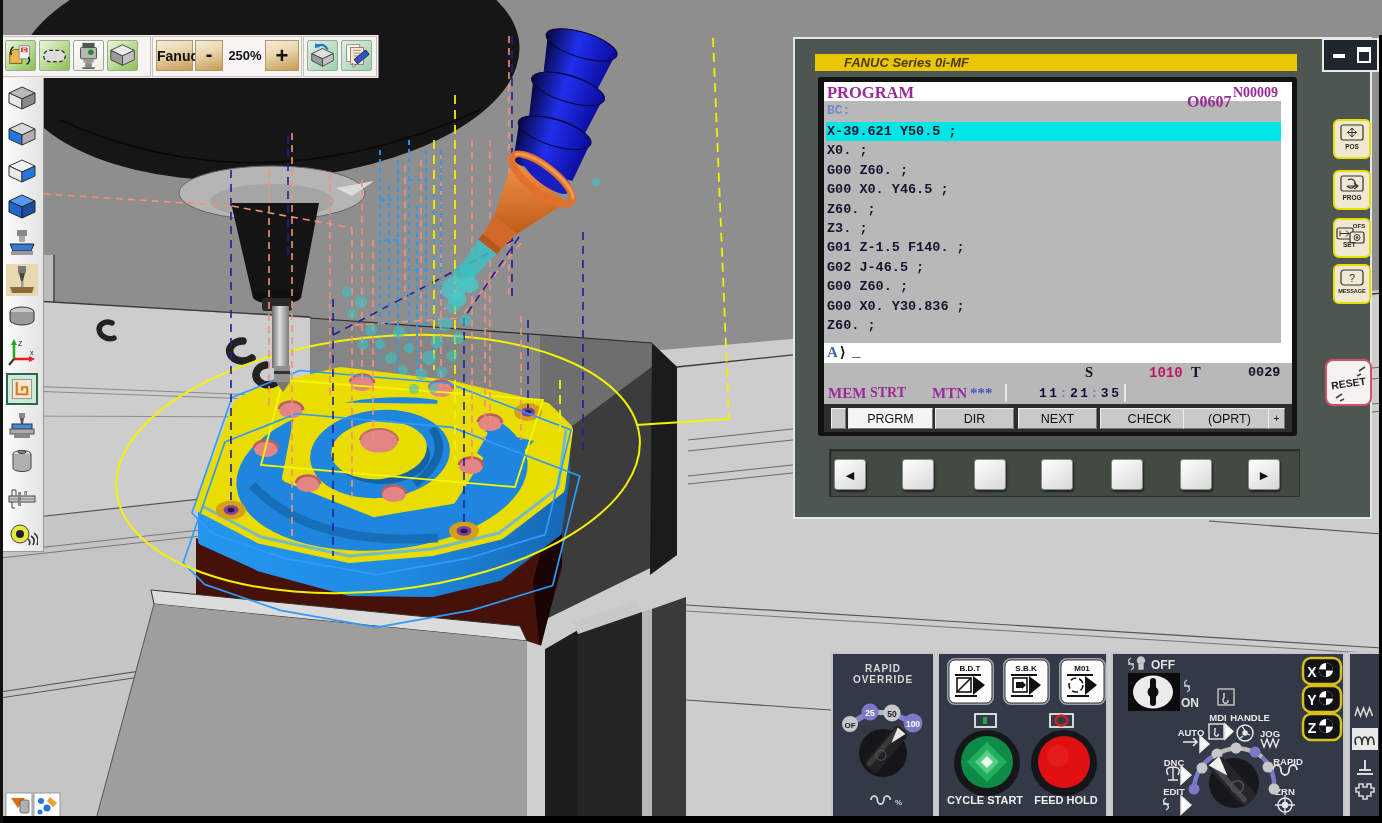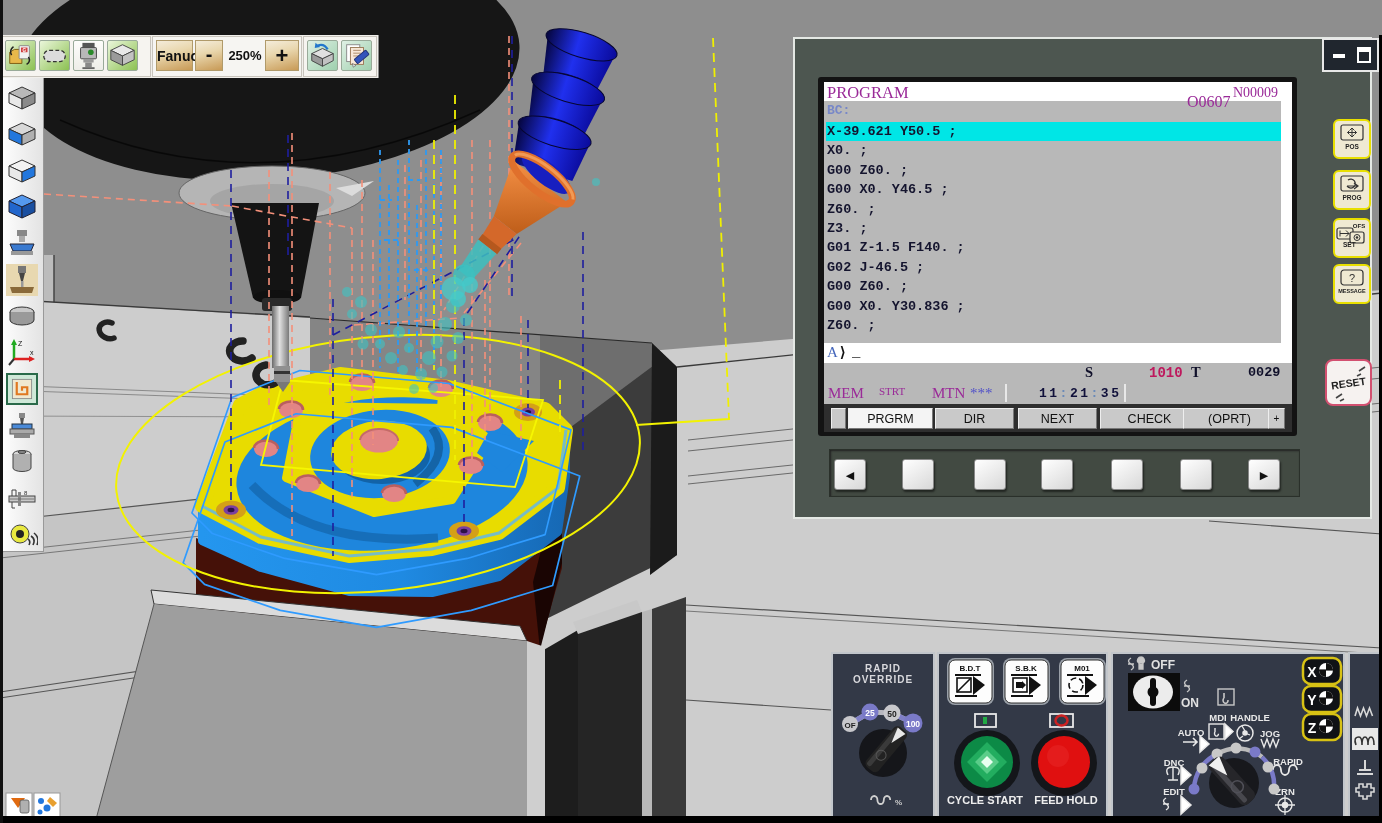--- a/index.html
+++ b/index.html
@@ -22,21 +22,21 @@
 #sidebar{left:0;top:78px;width:44px;height:474px;background:linear-gradient(90deg,#ffffff,#e3e3e3);border-right:1px solid #999;border-bottom:1px solid #999}
 .sico{position:absolute;left:6px;width:32px;height:32px}
 
 #fanuc{left:793px;top:37px;width:579px;height:482px;background:#4d5650;border:2px solid #e4e8e4}
 #fanuc-yellow{left:20px;top:15px;width:482px;height:17px;background:#eac609;color:#4a3c00;font-style:italic;font-weight:bold;font-size:13px;line-height:17px;padding-left:29px}
 #bezel{left:23px;top:38px;width:479px;height:359px;background:#131313;border-radius:3px}
 #screen{left:29px;top:43px;width:468px;height:350px;background:#fff;font-family:"Liberation Mono",monospace;font-weight:bold}
 #gray1{left:0;top:19px;width:457px;height:243px;background:#b8b8b8}
 #gray2{left:0;top:281px;width:468px;height:41px;background:#b8b8b8}
 #scr-top{left:0;top:0;width:468px;height:20px;background:#fff}
-.serif{font-family:"Liberation Serif",serif;font-weight:normal}
+.serif{font-family:"Liberation Serif",serif;font-weight:bold}
 .mag{color:#9a2a98}
 #prog-lines{left:3px;top:40px;font-size:13.5px;color:#14142e;line-height:19.4px;white-space:pre}
 #cyan-row{left:2px;top:40px;width:455px;height:19px;background:#00e6e6}
 #cmd-row{left:0;top:261px;width:468px;height:20px;background:#fff}
 #st-row{left:0;top:301px;width:468px;height:21px}
 #softkeys{left:0;top:322px;width:468px;height:28px;background:#2e2e2e}
 .sk{position:absolute;top:4px;height:21px;background:#c9c9c9;border:1px solid #777;border-top-color:#eee;border-left-color:#eee;color:#111;font-size:12.5px;text-align:center;line-height:20px;font-family:"Liberation Sans",sans-serif;font-weight:normal}
 #keyrow{left:34px;top:410px;width:471px;height:48px;background:#424a42;border:1px solid #2a302a;box-shadow:inset 1px 1px 2px #222}
 .pkey{position:absolute;top:9px;width:32px;height:31px;background:linear-gradient(145deg,#ffffff,#d8d8d8);border:1px solid #888;border-radius:3px;box-shadow:1px 2px 2px rgba(0,0,0,.5);text-align:center;line-height:31px;font-size:11px;color:#111}
 .fbtn{position:absolute;left:538px;width:38px;height:40px;background:#efe9d2;border:2px solid #e8df00;border-radius:6px;text-align:center}
@@ -439,20 +439,21 @@
       <rect x="12" y="10" width="3" height="14" fill="#888"></rect>
       <path d="M 4,17 h 24" stroke="#666" stroke-width=".8"></path>
       <text x="18" y="13" font-size="6" fill="#333">8</text>
     </svg>
 <svg class="abs sico" style="top:519px" viewBox="0 0 32 32">
       <circle cx="14" cy="15" r="9" fill="#e8e840" stroke="#444"></circle>
       <circle cx="14" cy="15" r="4" fill="#222"></circle>
       <path d="M 22,20 q 3,2 1,6 M 25,17 q 5,3 2,9 M 28,14 q 6,5 3,12" stroke="#333" stroke-width="1.6" fill="none"></path>
     </svg>
 <div class="abs" id="fanuc">
+ <div class="abs" id="fanuc-yellow">FANUC Series 0i-MF</div>
  <div class="abs" id="bezel"></div>
  <div class="abs" id="screen">
   <div class="abs" id="scr-top"></div>
   <div class="abs" id="gray1"></div>
   <div class="abs" id="gray2"></div>
   <span class="abs serif mag" style="left:3px;top:1px;font-size:16.5px">PROGRAM</span>
   <span class="abs serif mag" style="left:363px;top:11px;font-size:16px">O0607</span>
   <span class="abs serif mag" style="left:409px;top:3px;font-size:14px">N00009</span>
   <span class="abs" style="left:3px;top:21px;font-size:13px;color:#7787c8">BC:</span>
   <div class="abs" id="cyan-row"></div>
@@ -471,21 +472,21 @@
           <span class="abs serif" style="left:3px;top:1px;font-size:15px;color:#4466bb">A</span>
           <span class="abs" style="left:16px;top:1px;font-size:14px;color:#111;font-family:'Liberation Sans',sans-serif">⟩</span>
           <span class="abs" style="left:28px;top:1px;font-size:14px;color:#111">_</span>
         </div>
   <div class="abs" style="left:261px;top:282px;font-size:14.5px;color:#10102a;font-family:'Liberation Serif',serif;font-weight:bold">S</div>
   <div class="abs" style="left:325px;top:283px;font-size:14px;color:#be185d">1010</div>
   <div class="abs" style="left:367px;top:282px;font-size:14.5px;color:#10102a;font-family:'Liberation Serif',serif;font-weight:bold">T</div>
   <div class="abs" style="left:424px;top:283px;font-size:13.5px;color:#10102a">0029</div>
   <div class="abs" id="st-row">
    <span class="abs serif mag" style="left:4px;top:2px;font-size:15px">MEM</span>
-   <span class="abs serif mag" style="left:55px;top:2px;font-size:11px">STRT</span>
+   <span class="abs serif mag" style="left:46px;top:2px;font-size:14px">STRT</span>
    <span class="abs serif mag" style="left:108px;top:2px;font-size:15px">MTN</span>
    <span class="abs serif" style="left:146px;top:2px;font-size:15px;color:#5050c8">***</span>
    <div class="abs" style="left:181px;top:1px;width:2px;height:18px;background:#e8e8e8"></div>
           <div class="abs" style="left:300px;top:1px;width:2px;height:18px;background:#e8e8e8"></div>
    <span class="abs" style="left:215px;top:3px;font-size:13px;color:#10103a;letter-spacing:2.5px">11<i style="font-style:normal;color:#6a8ab8">:</i>21<i style="font-style:normal;color:#6a8ab8">:</i>35</span>
   </div>
   <div class="abs" id="softkeys">
    <div class="sk" style="left:7px;width:15px"></div>
    <div class="sk" style="left:24px;width:85px;background:#f4f4f4">PRGRM</div>
    <div class="sk" style="left:111px;width:79px">DIR</div>

